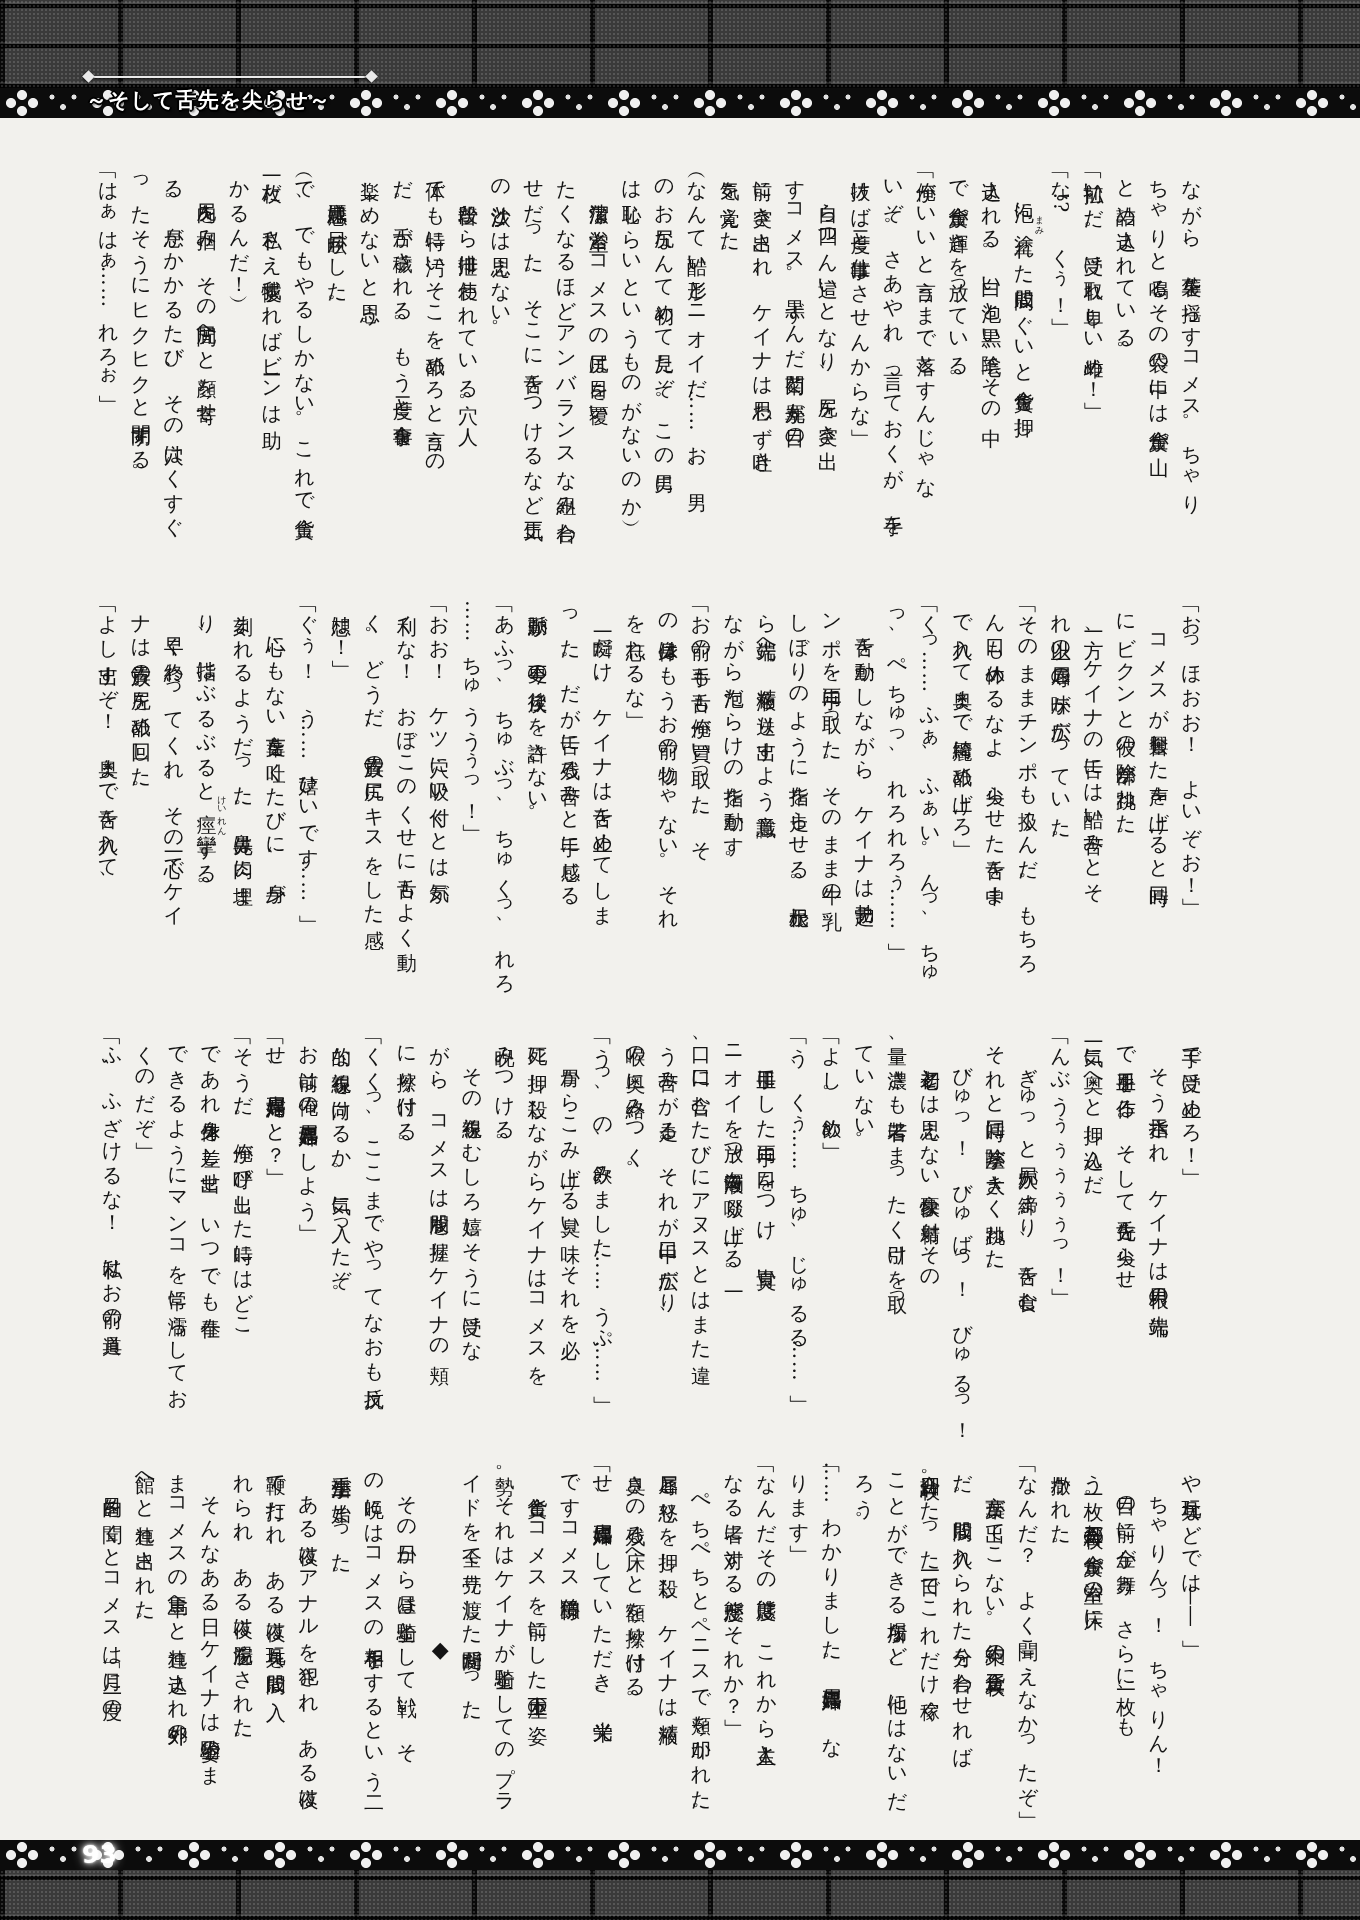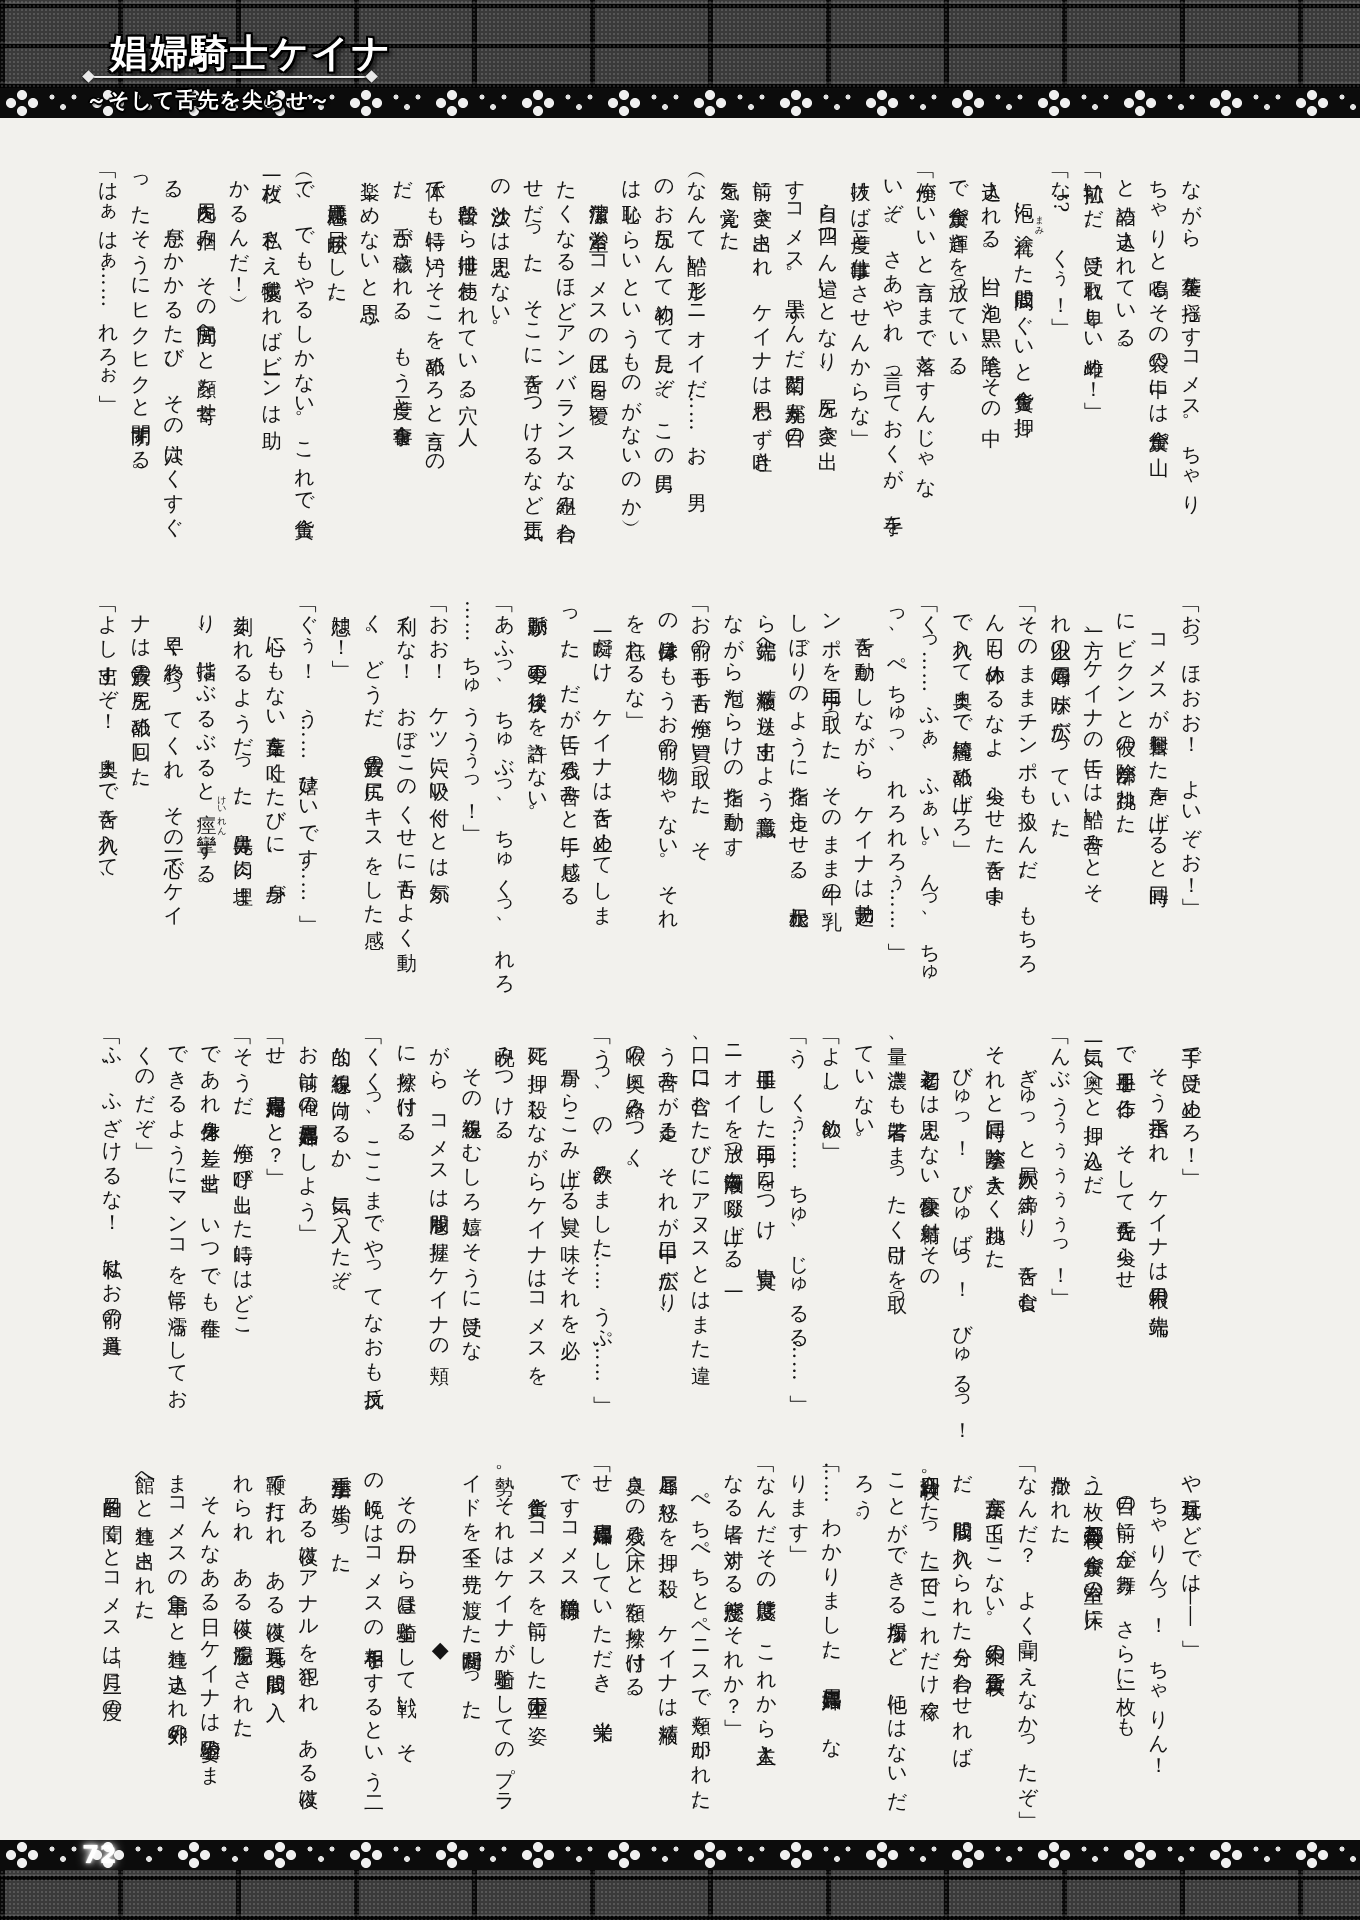--- a/index.html
+++ b/index.html
@@ -90,21 +90,20 @@
   .col.center{text-align:center;font-size:22px;}
   ruby rt{font-size:9px;letter-spacing:0;}
 </style>
 </head>
 <body>
 
 <div class="page">
 
   <div class="brick top"></div>
 
-  <div class="title">娼婦騎士ケイナ</div>
   <div class="divider"></div>
   <div class="subtitle">～そして舌先を尖らせ～</div>
 
   <div class="ornament top"></div>
 
   <main>
     <section class="band" id="band1">
         <div class="col">ながら、革袋を揺らすコメス。ちゃり</div>
         <div class="col">ちゃりと鳴るその袋の中には金貨が山</div>
         <div class="col">と詰め込まれている。</div>
@@ -244,17 +243,17 @@
         <div class="col">鞭で打たれ、ある夜は玩具を股間に入</div>
         <div class="col">れられ、ある夜は浣腸をされた。</div>
         <div class="col">　そんなある日、ケイナは騎士姿のま</div>
         <div class="col">まコメスの馬車へと連れ込まれ郊外の</div>
         <div class="col">館へと連れ出された。</div>
         <div class="col">　目的を聞くとコメスは「月に一度の</div>
       </section>
   </main>
 
   <div class="ornament bottom"></div>
-  <span class="pageno">72</span>
+  <span class="pageno">93</span>
 
   <div class="brick bottom"></div>
 
 </div>
 
 </body></html>

